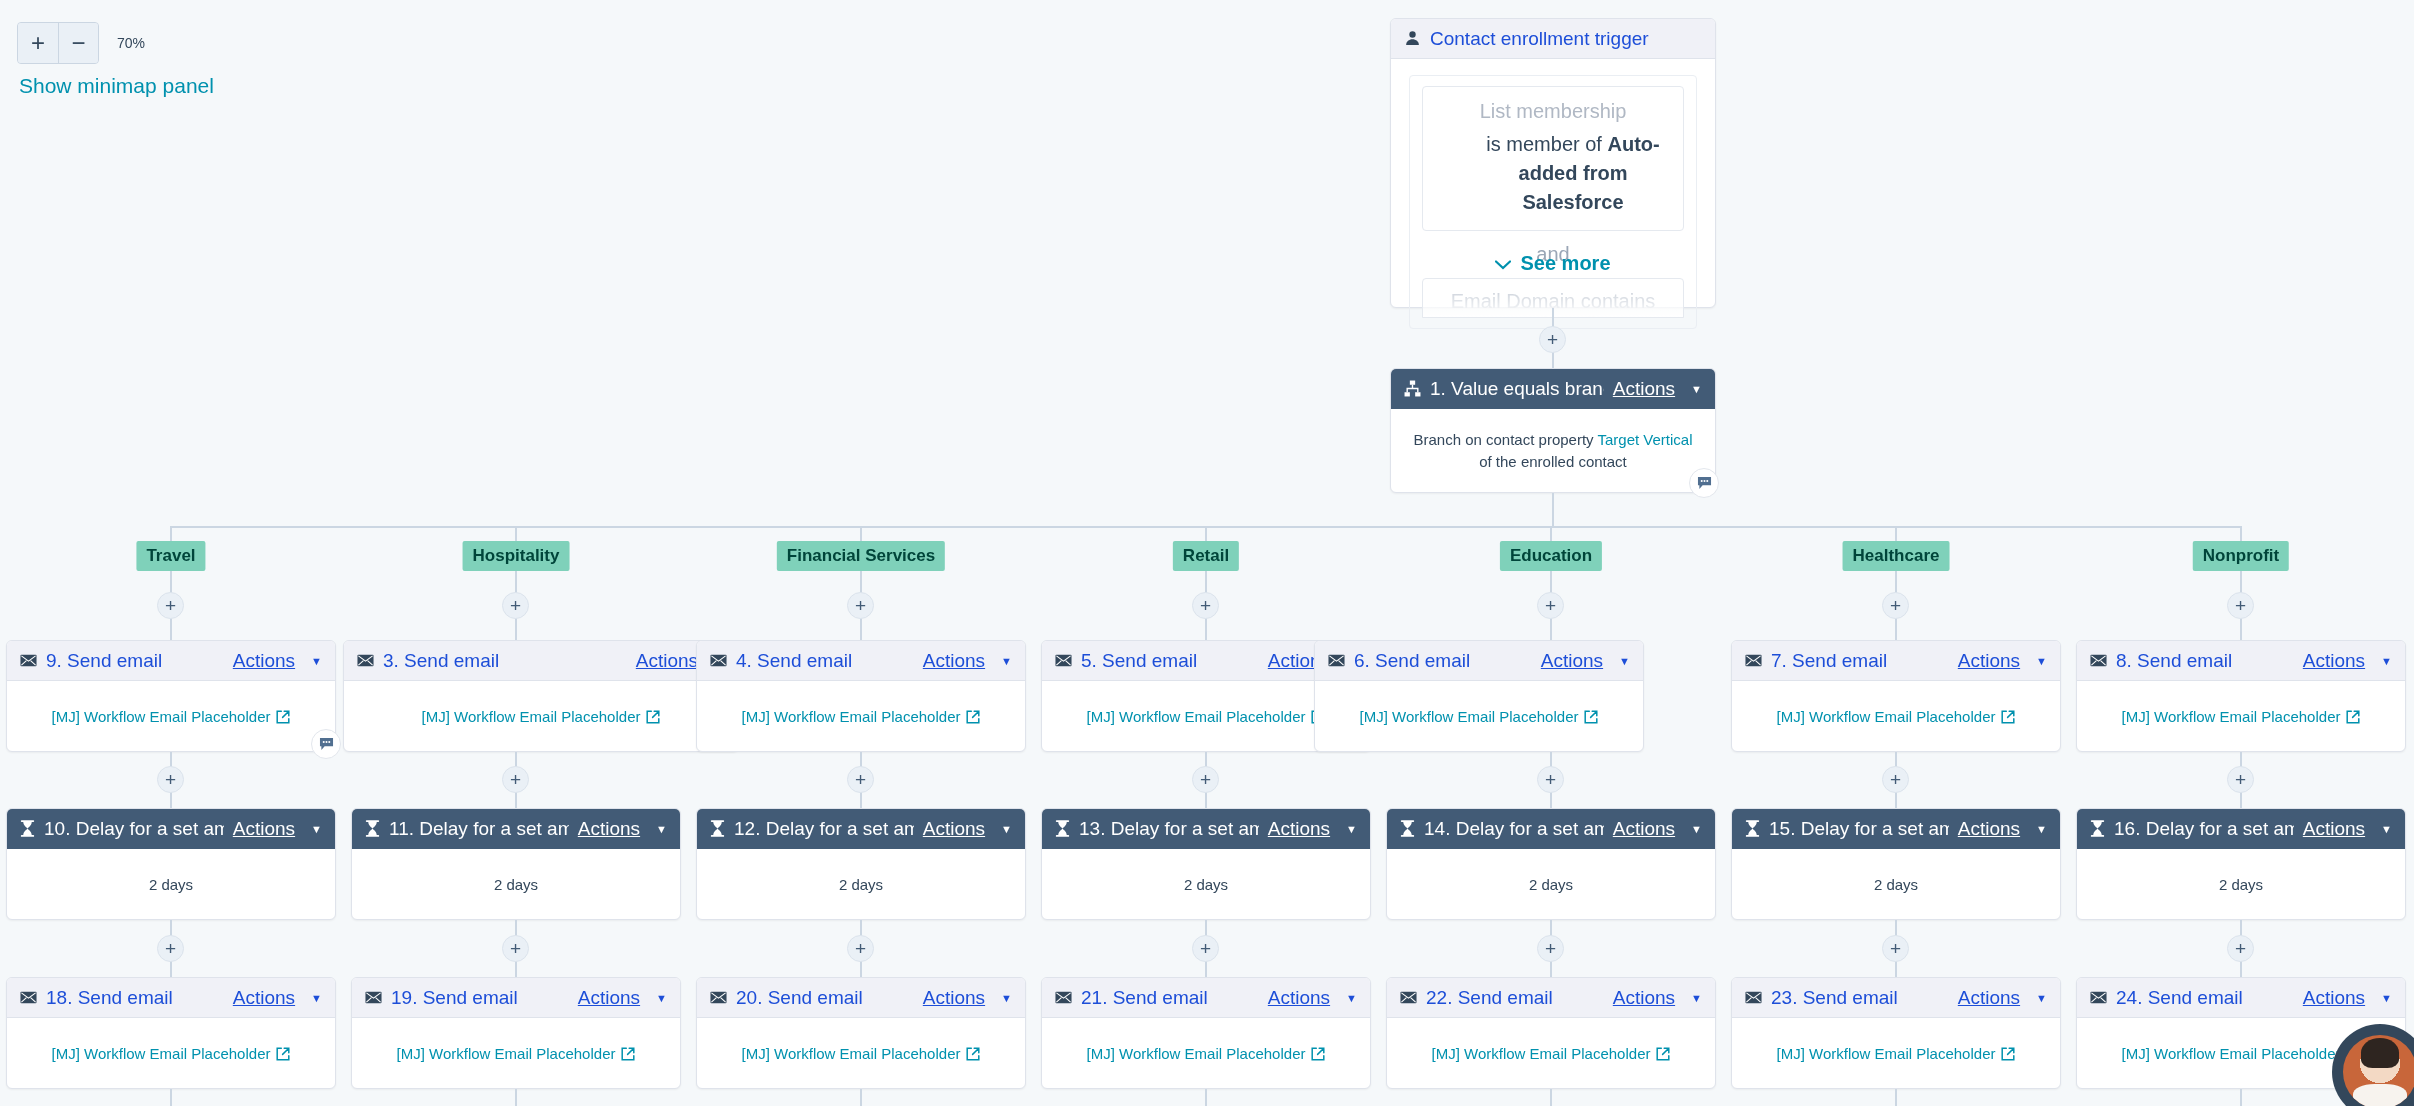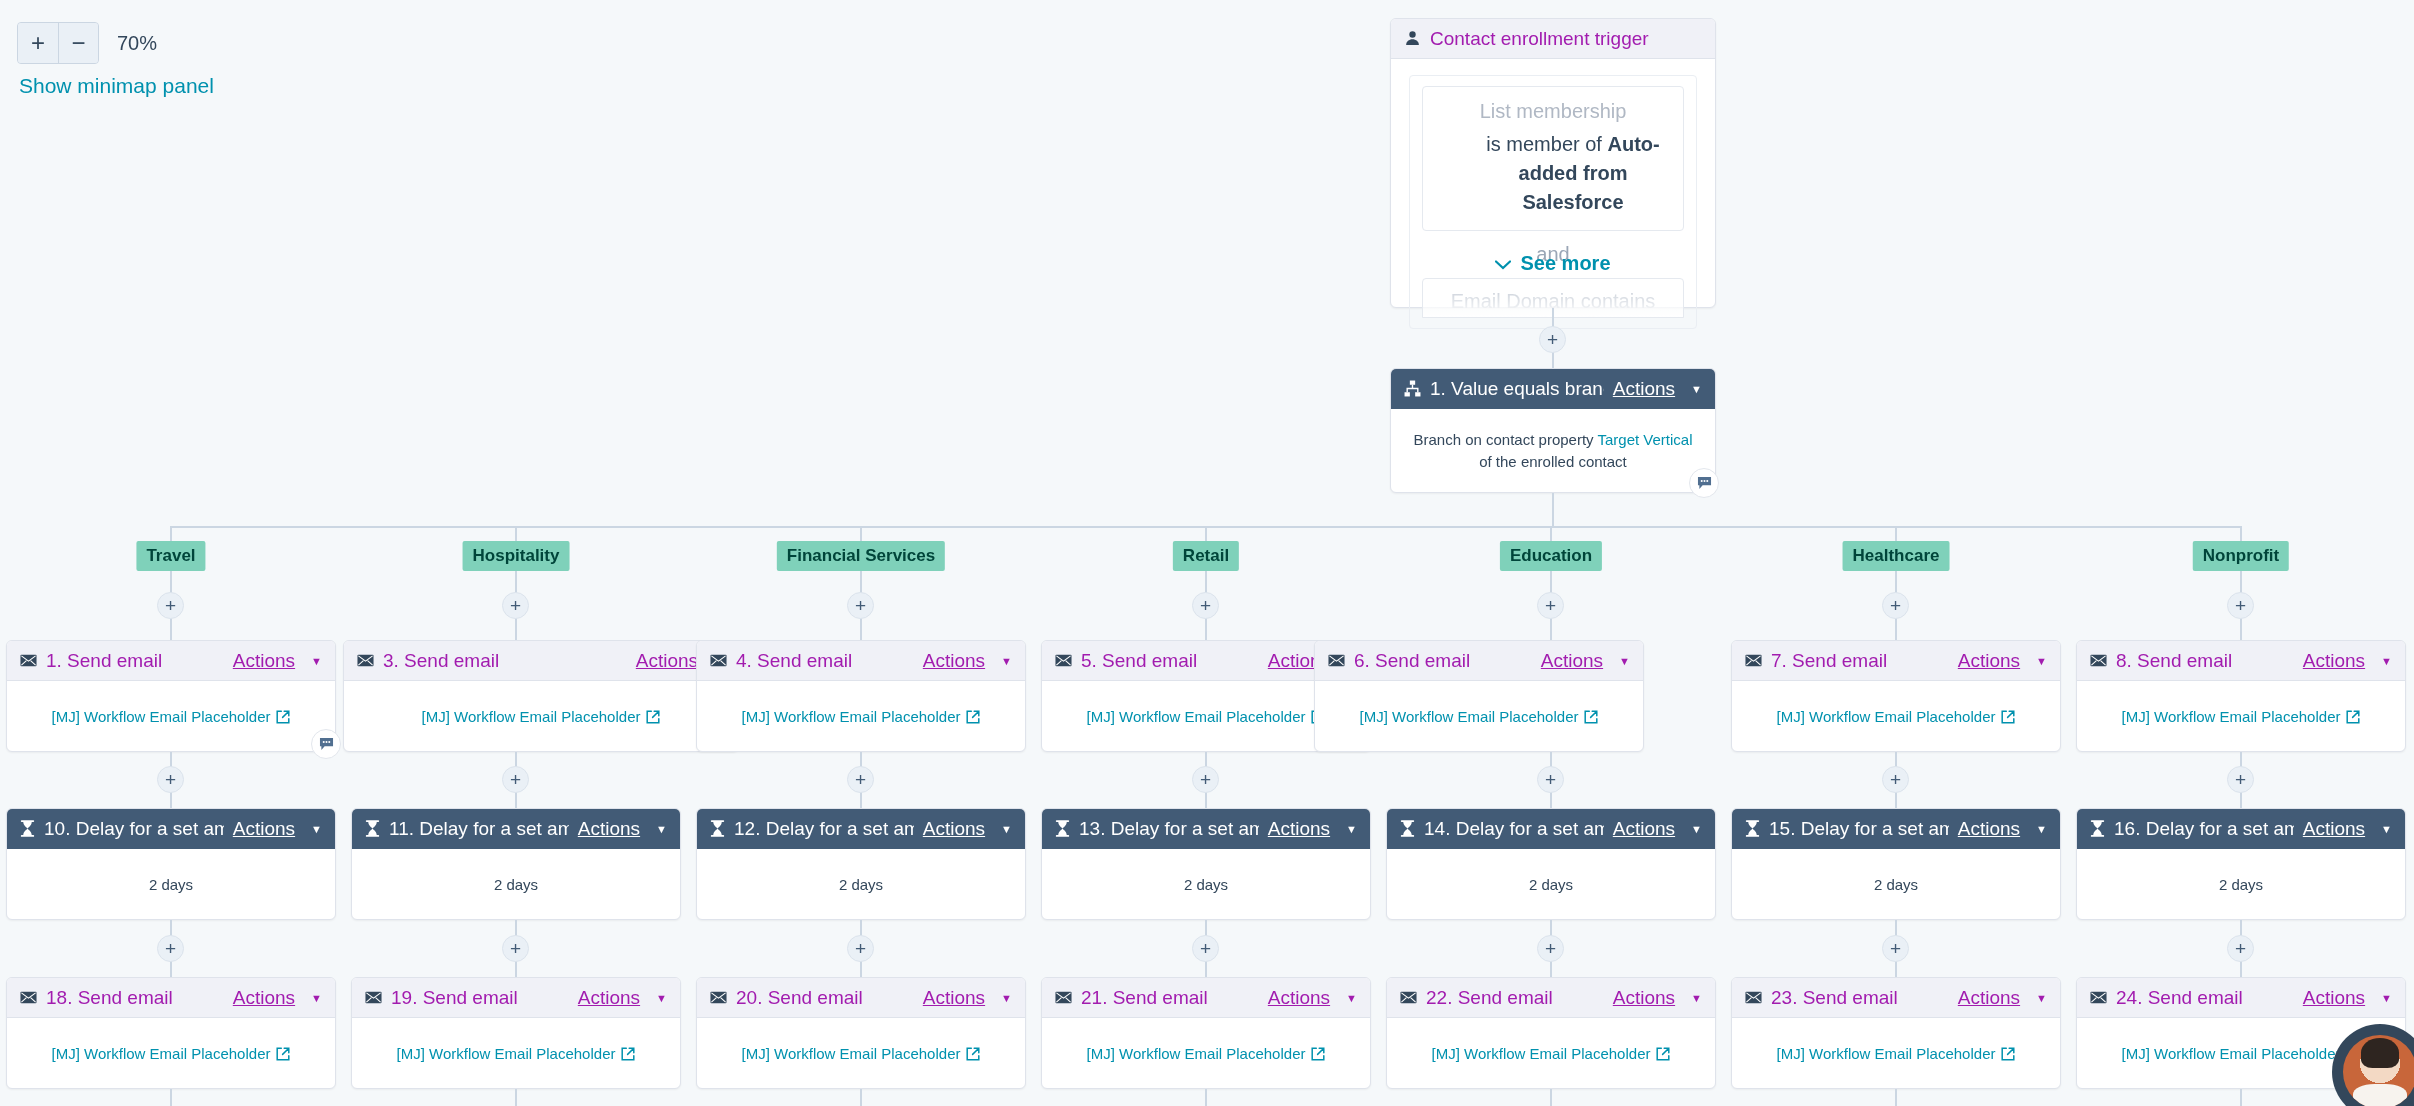--- a/index.html
+++ b/index.html
@@ -13,34 +13,34 @@
 
   
   .zoom-bar { position: absolute; left: 17px; top: 22px; display: flex; align-items: center; gap: 18px; }
   .zoom-btns { display: flex; border: 1px solid #cbd6e2; border-radius: 4px; overflow: hidden; background: #eaf0f6; }
   .zoom-btn {
     width: 40px; height: 40px; background: #eaf0f6; border: none; cursor: pointer;
     display: flex; align-items: center; justify-content: center;
     font-size: 24px; color: #33475b; font-family: "Liberation Sans", sans-serif; line-height: 1;
   }
   .zoom-btn + .zoom-btn { border-left: 1px solid #cbd6e2; }
-  .zoom-level { font-size: 20px; color: #33475b; }
+  .zoom-level { font-size: 14px; color: #33475b; }
   .minimap-link {
     position: absolute; left: 19px; top: 74px;
     font-size: 21px; color: #0091ae; cursor: pointer;
   }
 
   
   .node { position: absolute; background: #fff; border: 1px solid #dfe3eb;
           border-radius: 6px; box-shadow: 0 1px 2px rgba(0,0,0,.05); }
   .node-head {
     display: flex; align-items: center; gap: 9px;
     height: 40px; padding: 0 13px;
     border-bottom: 1px solid #dfe3eb; border-radius: 5px 5px 0 0;
-    background: #f0f1f7; color: #a21caf; font-size: 19px;
+    background: #f0f1f7; color: #1d4ed8; font-size: 19px;
   }
   .node-head.dark { background: #425b76; color: #fff; border-bottom-color: #425b76; }
   .node-head .htitle { flex: 1; white-space: nowrap; overflow: hidden; }
   .actions { font-size: 19px; text-decoration: underline; cursor: pointer; white-space: nowrap; }
   .node-head.dark .actions { color: #fff; }
   .caret { font-size: 11px; margin-left: 7px; }
   .node-body {
     display: flex; align-items: center; justify-content: center;
     text-align: center; padding: 14px 18px; font-size: 15px; color: #33475b;
     line-height: 1.5;
@@ -193,21 +193,21 @@
       <div class="vline" style="left: 170px; top: 571px; height: 69px;"></div>
       <div class="plus" style="left: 157px; top: 591.5px;">+</div>
       <div class="node" style="left: 6px; top: 640px; width: 330px; height: 112px;">
         <div class="node-head">
           <span class="hicon">
             <svg width="17" height="13" viewBox="0 0 18 13">
               <rect x="0.5" y="0.5" width="17" height="12" rx="1" fill="#33475b"></rect>
               <path d="M1.5 1.6 9 7.2l7.5-5.6M1.5 11.4 6.8 6.6M16.5 11.4 11.2 6.6" stroke="#fff" stroke-width="1.1" fill="none"></path>
             </svg>
           </span>
-          <span class="htitle">1. Send email</span>
+          <span class="htitle">9. Send email</span>
           <span class="actions">Actions</span>
           <span class="caret">▼</span>
         </div>
         <div class="node-body" style="height: 72px;">
           <span class="elink">[MJ] Workflow Email Placeholder</span>
           <span class="ext">
             <svg width="14" height="14" viewBox="0 0 14 14">
               <path d="M5.3 1.2H1.2v11.6h11.6V8.7" stroke="#0091ae" stroke-width="1.5" fill="none" stroke-linecap="round"></path>
               <path d="M8.2 1.2h4.6v4.6M12.8 1.2 6.6 7.4" stroke="#0091ae" stroke-width="1.5" fill="none" stroke-linecap="round"></path>
             </svg>

